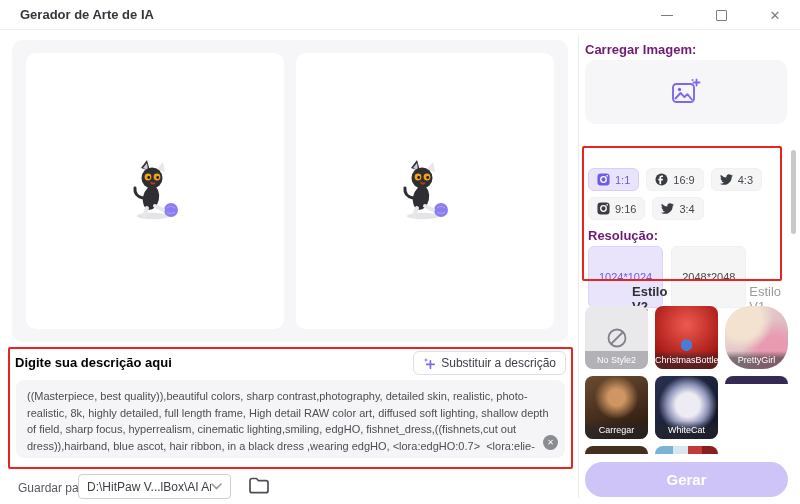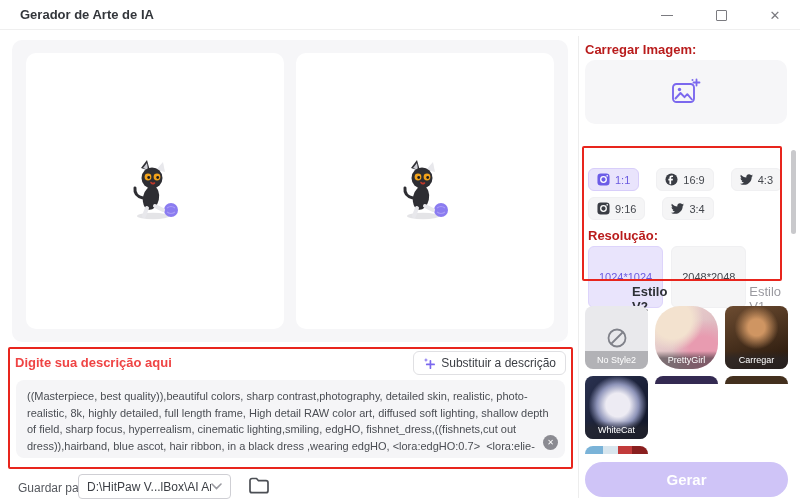--- a/index.html
+++ b/index.html
@@ -14,26 +14,26 @@
   .min-glyph { display:block; width:12px; height:0; border-top:1.6px solid #7b7b80; }
   .max-glyph { display:block; width:11px; height:11px; border:1.6px solid #7b7b80; border-radius:1px; }
 
   
   .canvas { position:absolute; left:12px; top:40px; width:556px; height:302px; background:#f6f6f8; border-radius:10px; }
   .card { position:absolute; top:13px; width:258px; height:276px; background:#fff; border-radius:10px; display:flex; align-items:center; justify-content:center; }
   .card.c1 { left:14px; } .card.c2 { left:284px; }
 
   
   .v-divider { position:absolute; left:578px; top:36px; width:1px; height:462px; background:#ededed; }
-  .panel-label { position:absolute; font-size:13px; font-weight:bold; color:#b91c1c; }
+  .panel-label { position:absolute; font-size:13px; font-weight:bold; color:#701a75; }
   .upload-box { position:absolute; left:585px; top:60px; width:202px; height:64px; background:#f6f6f8; border-radius:10px; display:flex; align-items:center; justify-content:center; cursor:pointer; }
 
   .chip { display:inline-flex; align-items:center; gap:5px; background:#f5f5f6; border:1px solid #f0f0f2; border-radius:6px; padding:4px 8px; font-size:11px; color:#44474d; cursor:pointer; }
   .chip.selected { background:#e9e4fc; border-color:#d8cefa; color:#6a5ae0; }
-  .chips-size { position:absolute; left:588px; top:168px; width:196px; display:flex; flex-wrap:wrap; gap:6px 17px; }
+  .chips-size { position:absolute; left:588px; top:168px; width:196px; display:flex; flex-wrap:wrap; gap:6px 7px; }
   .chips-res { position:absolute; left:588px; top:246px; display:flex; gap:8px; }
   .chip-res { border-radius:6px; padding:24px 10px; font-size:11px; background:#f5f5f6; border:1px solid #f0f0f2; color:#44474d; cursor:pointer; }
   .chip-res.selected { background:#e9e4fc; border:1px solid #ddd4fb; color:#6a5ae0; }
 
   .scrollbar { position:absolute; left:791px; top:150px; width:5px; height:84px; border-radius:3px; background:#c9c9cc; cursor:pointer; }
 
   .style-tabs { position:absolute; left:585px; top:284px; display:flex; gap:16px; font-size:13px; }
   .style-tab { color:#9a9aa0; cursor:pointer;padding-left:47px; }
   .style-tab.active { color:#2e3136; font-weight:bold; }
 
@@ -53,21 +53,21 @@
 
   .generate-btn { position:absolute; left:585px; top:462px; width:203px; height:35px; border-radius:18px; background:#cfc4f7; color:#fff; font-size:15px; font-weight:bold; border:none; display:flex; align-items:center; justify-content:center; cursor:pointer; font-family:"Liberation Sans", sans-serif; }
 
   
   .annot { position:absolute; border:2px solid #e8251d; border-radius:2px; pointer-events:none; z-index:50; }
   .annot-size { left:582px; top:146px; width:200px; height:135px; }
   .annot-desc { left:8px; top:347px; width:565px; height:122px; }
 
   
   .desc-area { position:absolute; left:8px; top:347px; width:565px; height:122px; background:#fff; }
-  .desc-title { position:absolute; left:7px; top:8px; font-size:13px; font-weight:bold; color:#ef4444; }
+  .desc-title { position:absolute; left:7px; top:8px; font-size:13px; font-weight:bold; color:#000000; }
   .replace-btn { position:absolute; right:7px; top:4px; display:flex; align-items:center; gap:5px; background:#fff; border:1px solid #e0e0e3; border-radius:6px; padding:4px 9px; font-size:12px; color:#3b3e44; cursor:pointer; font-family:"Liberation Sans", sans-serif; }
   .prompt-box { position:absolute; left:8px; top:33px; width:549px; height:78px; background:#f5f5f7; border-radius:8px; padding:8px 11px 8px 11px; font-size:11px; line-height:1.5; color:#4a4d53; font-family:"Liberation Sans", sans-serif; border:none; resize:none; overflow:hidden; }
   .clear-btn { position:absolute; left:535px; top:88px; width:15px; height:15px; border-radius:50%; background:#8b8b92; color:#fff; font-size:8px; line-height:15px; text-align:center; cursor:pointer; }
 
   
   .save-label { position:absolute; left:18px; top:481px; font-size:12px; color:#55585e; }
   .save-select { position:absolute; left:78px; top:474px; width:153px; height:25px; border:1px solid #cfcfd4; border-radius:4px; background:#fff; display:flex; align-items:center; padding:0 8px; font-size:12px; color:#3b3e44; cursor:pointer; }
   .save-select .path { flex:1; white-space:nowrap; overflow:hidden; }
   .folder-btn { position:absolute; left:248px; top:476px; cursor:pointer; }
 </style>
@@ -201,20 +201,23 @@
   </div>
 
   <div class="style-grid">
     <div class="tile tile-nostyle">
       <svg width="22" height="22" viewBox="0 0 22 22">
         <circle cx="11" cy="11" r="8.5" fill="none" stroke="#80828a" stroke-width="1.8"></circle>
         <path d="M5 17 L17 5" stroke="#80828a" stroke-width="1.8"></path>
       </svg>
       <div class="tile-label">No Style2</div>
     </div>
+    <div class="tile tile-christmas">
+      <div class="tile-label">ChristmasBottle</div>
+    </div>
     <div class="tile tile-pretty">
       <div class="tile-label">PrettyGirl</div>
     </div>
     <div class="tile tile-retro">
       <div class="tile-label">Carregar</div>
     </div>
     <div class="tile tile-whitecat">
       <div class="tile-label">WhiteCat</div>
     </div>
     <div class="sliver sliver-1"></div>

